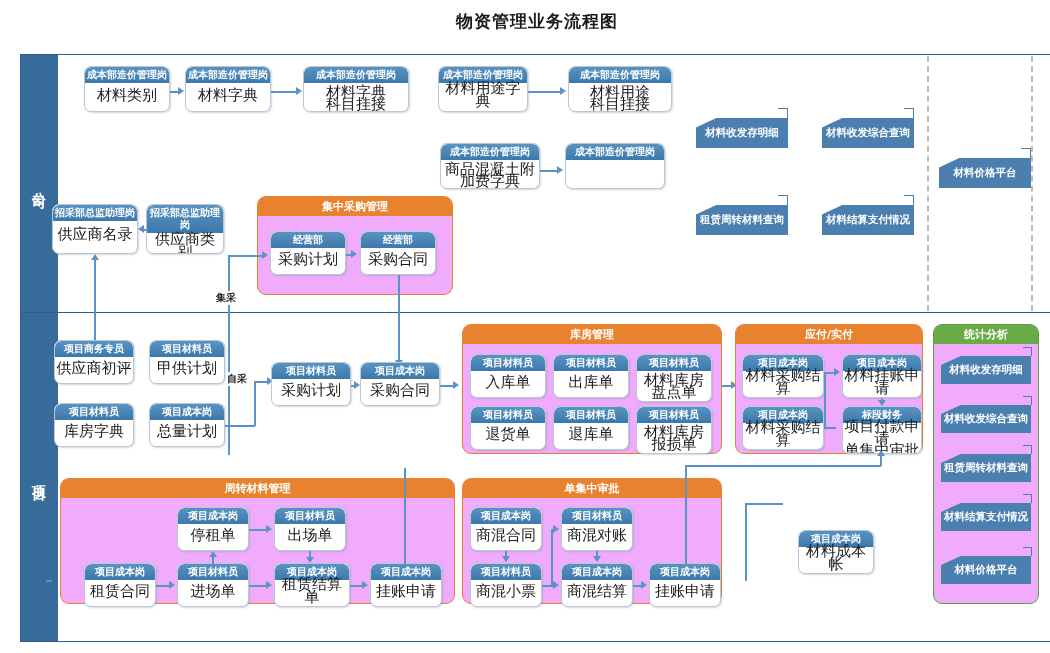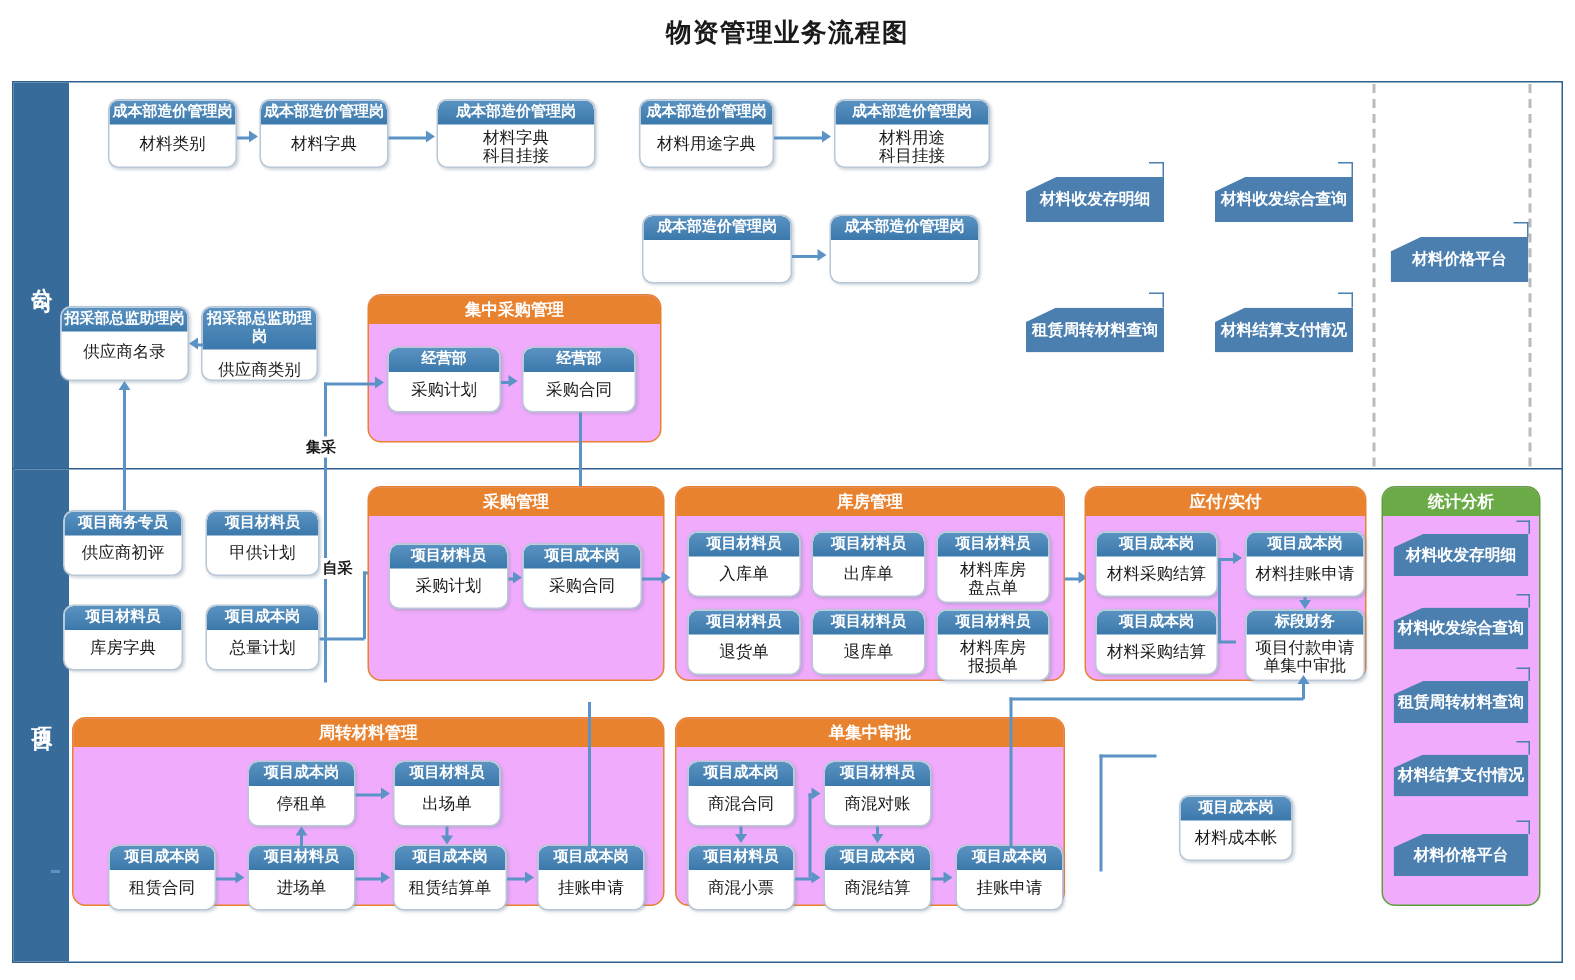--- a/index.html
+++ b/index.html
@@ -2,21 +2,21 @@
 <html><head>
 <meta charset="utf-8">
 <style>
   * { box-sizing: border-box; }
   html, body { margin:0; padding:0; }
   body {
     width:1050px; height:653px;
     font-family: "DejaVu Sans", "Liberation Sans", sans-serif;
     background:#ffffff; position:relative; overflow:hidden;
   }
-  #canvas { position:absolute; left:0; top:0; width:951px; height:653px; }
+  #canvas { position:absolute; left:12px; top:0; width:951px; height:653px; }
 
   
   .title {
     position:absolute; left:0; top:10px; width:1050px;
     text-align:center; font-size:17px; font-weight:bold; color:#1a1a1a;
     letter-spacing:1px;
   }
 
   
   .frame {
@@ -47,21 +47,21 @@
     border:1px solid #b9c8d6; border-radius:7px;
     box-shadow:1px 1px 2px rgba(120,140,160,.35);
     overflow:hidden; text-align:center;
   }
   .pbox .hd {
     background:linear-gradient(#5a93c2,#3b78ab);
     color:#ffffff; font-weight:bold; font-size:10px;
     line-height:12px; padding:2px 1px; border-radius:6px 6px 0 0;
   }
   .pbox .bd {
-    color:#1a1a1a; font-size:11px; line-height:13px;
+    color:#1a1a1a; font-size:15px; line-height:13px;
     padding:3px 1px; display:flex; align-items:center; justify-content:center;
   }
 
   
   .group {
     position:absolute; border-radius:9px; background:#f0abfc;
     border:1px solid #e8822f;
   }
   .group > .ghd {
     height:19px; line-height:19px; text-align:center;
@@ -133,20 +133,21 @@
     <div class="hd">成本部造价管理岗</div>
     <div class="bd" style="height:24px;">材料用途字典</div>
   </div>
   <div class="pbox" style="left:556px; top:66px; width:104px; height:46px;">
     <div class="hd">成本部造价管理岗</div>
     <div class="bd" style="height:30px; white-space:pre-line; line-height:12px;">材料用途
 科目挂接</div>
   </div>
   <div class="pbox" style="left:428px; top:143px; width:100px; height:46px;">
     <div class="hd">成本部造价管理岗</div>
+    <div class="bd" style="height:30px; line-height:12px;">商品混凝土附加费字典</div>
   </div>
   <div class="pbox" style="left:553px; top:143px; width:100px; height:46px;">
     <div class="hd">成本部造价管理岗</div>
   </div>
 
   <div class="ln lnh" style="left:158px; top:91px; width:9px;"></div>
   <div class="arrow ar-r" style="left:166px; top:87px;"></div>
   <div class="ln lnh" style="left:259px; top:91px; width:26px;"></div>
   <div class="arrow ar-r" style="left:284px; top:87px;"></div>
   <div class="ln lnh" style="left:516px; top:91px; width:33px;"></div>
@@ -231,23 +232,20 @@
     <div class="hd">项目成本岗</div>
     <div class="bd" style="height:22px;">总量计划</div>
   </div>
 
   <div class="ln lnh" style="left:213px; top:425px; width:30px;"></div>
   <div class="ln lnv" style="left:242px; top:381px; width:1.6px; height:45px;"></div>
   <div class="ln lnh" style="left:242px; top:381px; width:14px;"></div>
   <div class="arrow ar-r" style="left:255px; top:377px;"></div>
   <div class="elabel" style="left:214px; top:372px;">自采</div>
 
-  <div class="group" style="left:245px; top:324px; width:198px; height:130px;">
-    <div class="ghd">采购管理</div>
-  </div>
   <div class="pbox" style="left:259px; top:362px; width:80px; height:44px;">
     <div class="hd">项目材料员</div>
     <div class="bd" style="height:22px;">采购计划</div>
   </div>
   <div class="pbox" style="left:348px; top:362px; width:80px; height:44px;">
     <div class="hd">项目成本岗</div>
     <div class="bd" style="height:22px;">采购合同</div>
   </div>
   <div class="ln lnh" style="left:339px; top:385px; width:4px;"></div>
   <div class="arrow ar-r" style="left:342px; top:381px;"></div>

